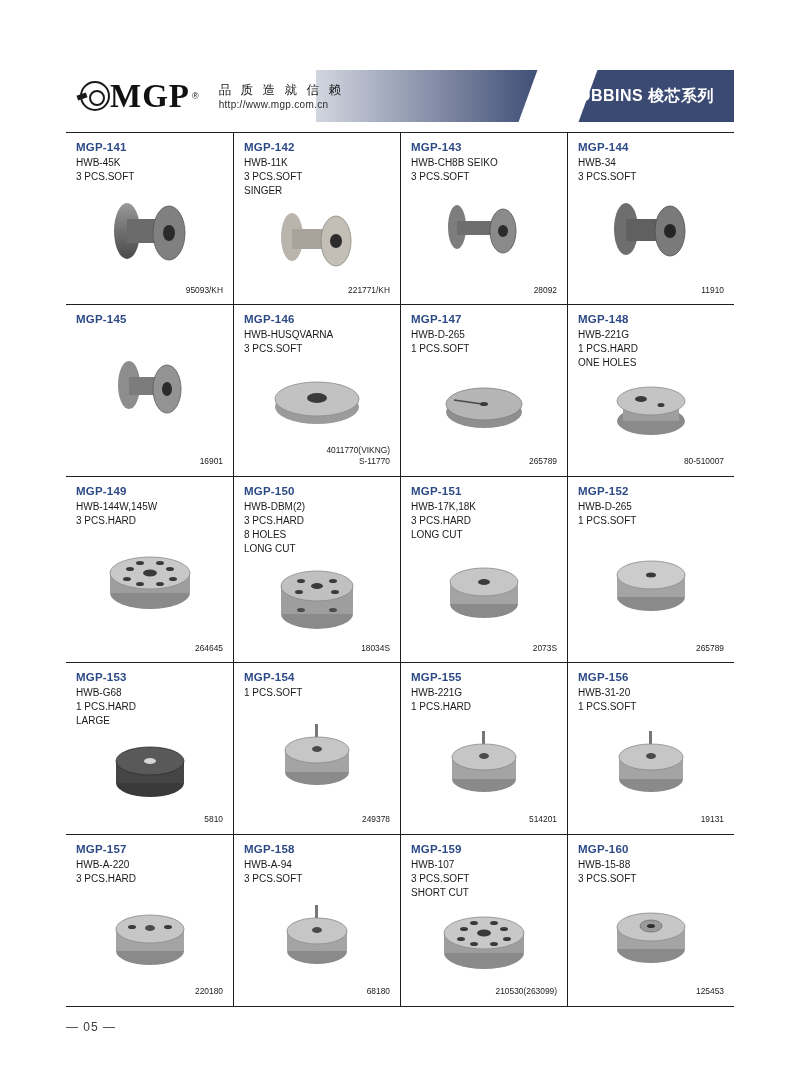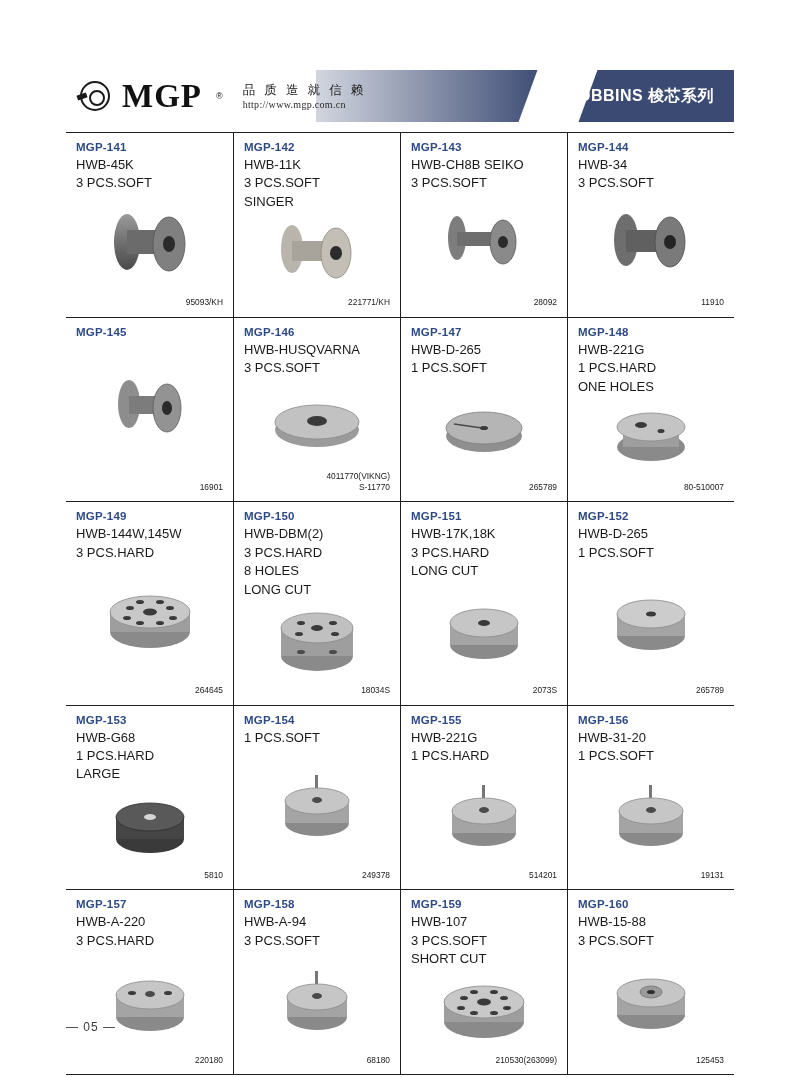--- a/index.html
+++ b/index.html
@@ -38,21 +38,21 @@
     position: absolute;
     left: 0; top: 0; bottom: 0;
     width: 250px;
     background: #ffffff;
   }
   .logo-wrap {
     position: relative;
     z-index: 2;
     display: flex;
     align-items: center;
-    gap: 12px;
+    gap: 0;
   }
   .logo-mark {
     width: 30px; height: 30px;
     border: 2px solid #1a1a1a;
     border-radius: 50%;
     position: relative;
     display: inline-block;
   }
   .logo-mark::after {
     content: "";
@@ -82,21 +82,20 @@
     font-size: 9px;
     vertical-align: super;
     color: #111111;
     margin-left: 2px;
   }
   .slogan-wrap {
     position: relative;
     z-index: 2;
     margin-left: 20px;
     color: #111111;
-    font-family: Liberation Serif, serif;
   }
   .slogan-cn {
     font-size: 12.5px;
     letter-spacing: 3px;
     color: #1a1a1a;
     line-height: 1.3;
   }
   .slogan-url {
     font-size: 10px;
     color: #2a2a2a;
@@ -148,21 +147,21 @@
   }
   .cell:first-child { border-left: none; }
   .code {
     color: #2d4a86;
     font-weight: bold;
     font-size: 11.5px;
     letter-spacing: 0.2px;
     margin-bottom: 3px;
   }
   .specs {
-    font-size: 13px;
+    font-size: 10px;
     line-height: 1.42;
     color: #1a1a1a;
   }
   .art {
     flex: 1;
     display: flex;
     align-items: center;
     justify-content: center;
     min-height: 86px;
   }

